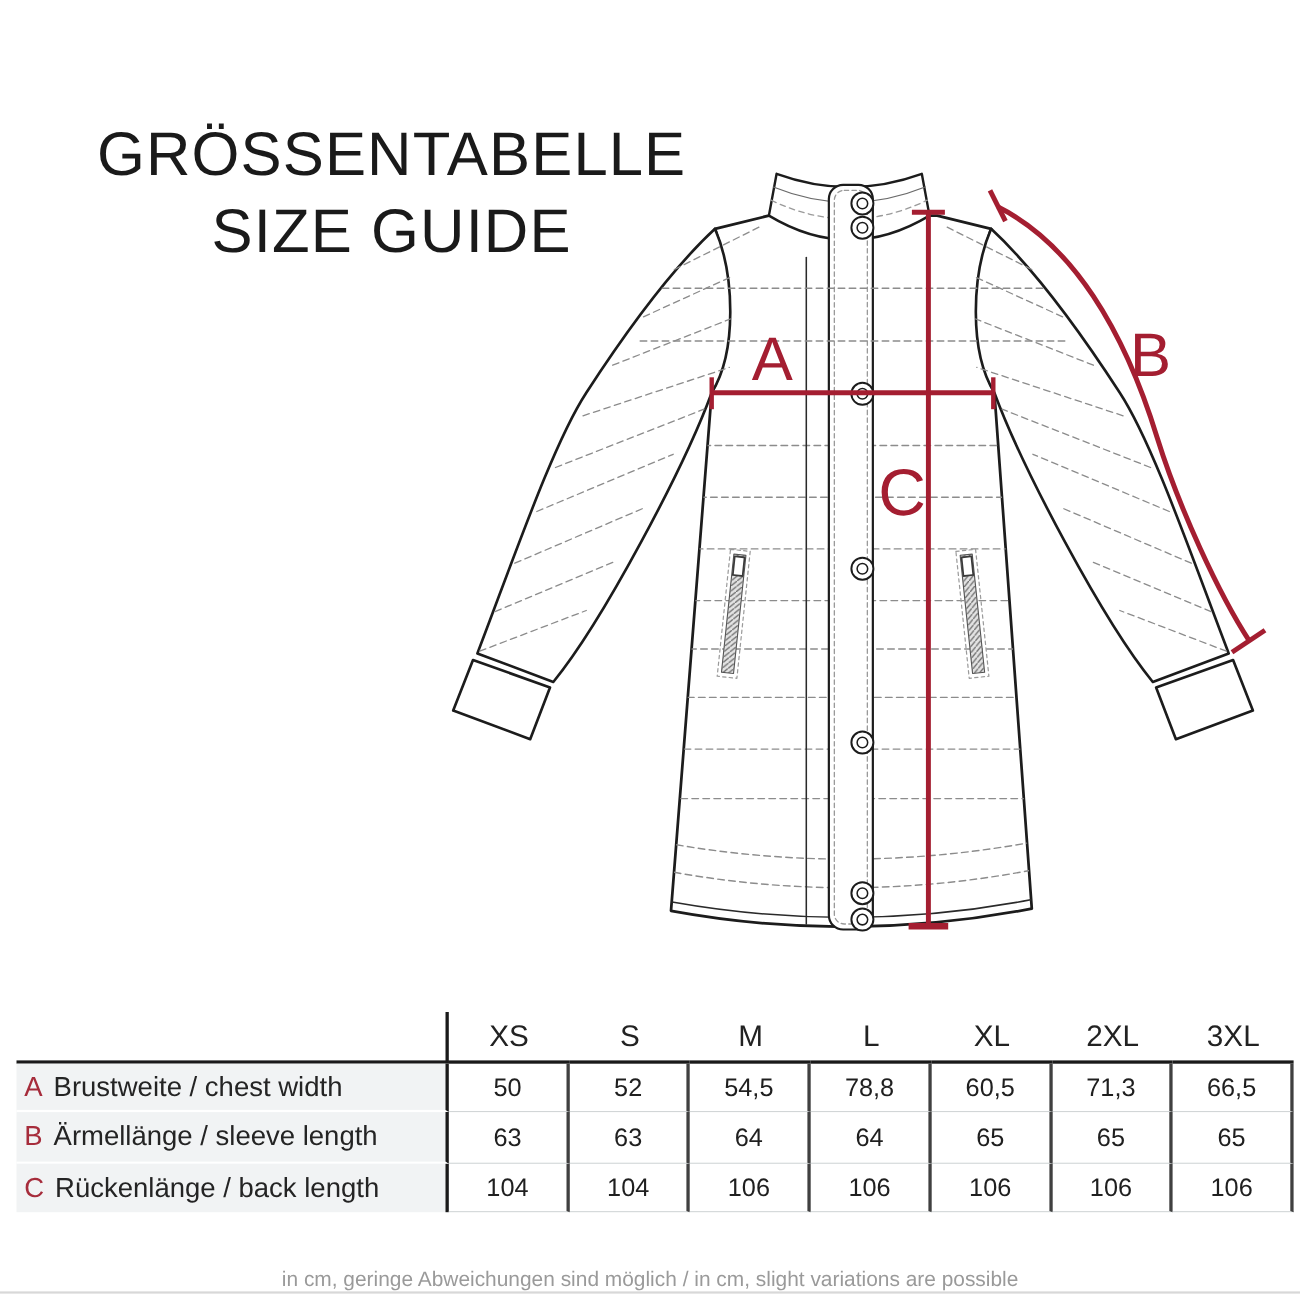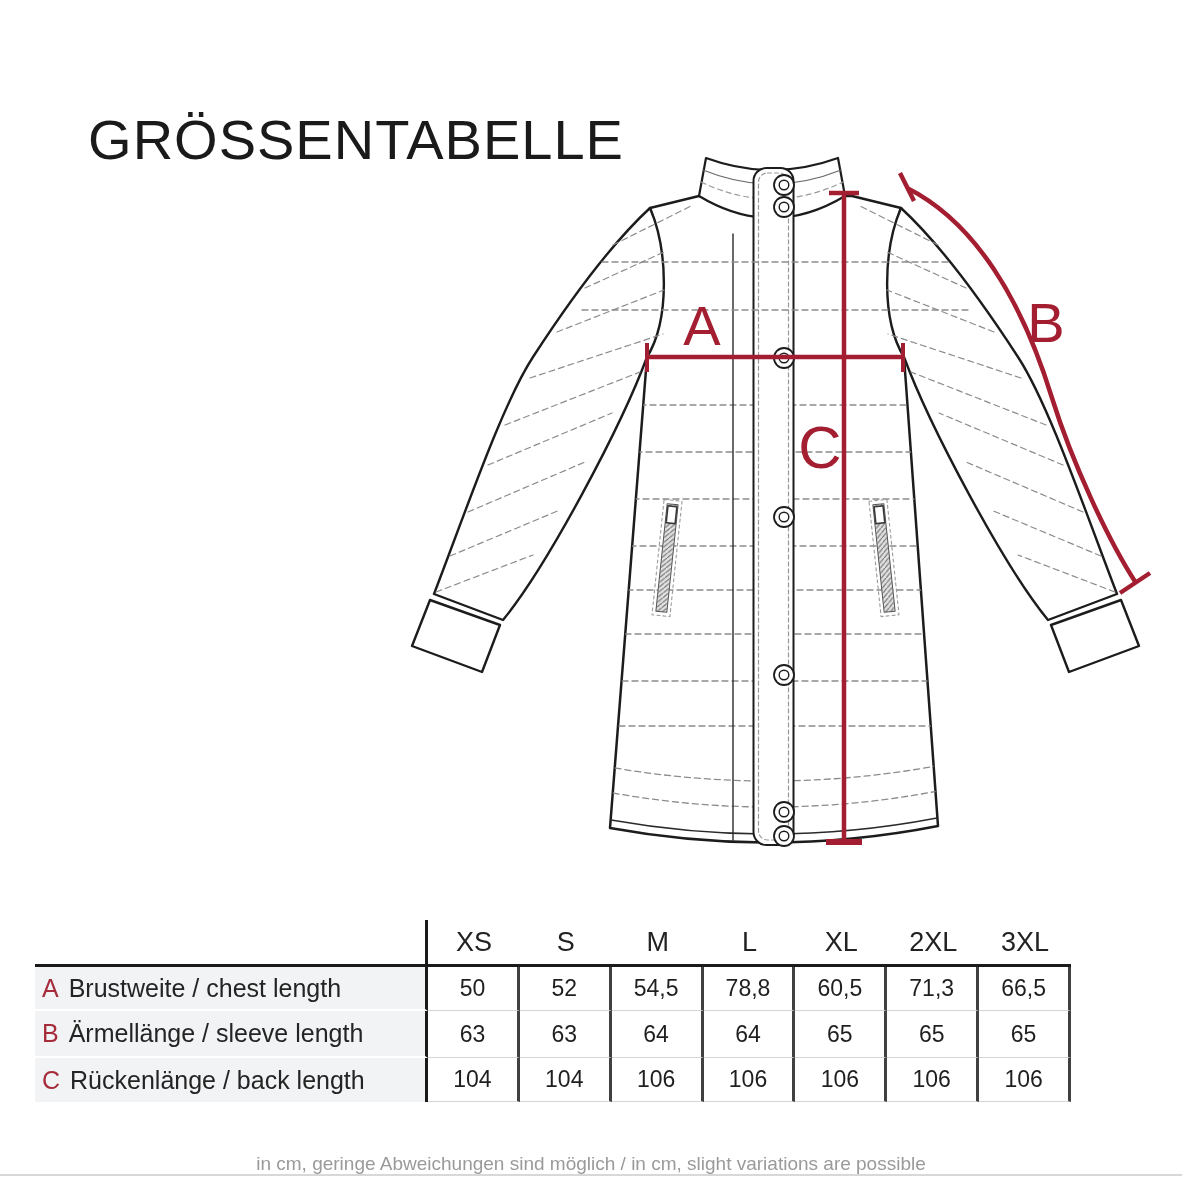--- a/index.html
+++ b/index.html
@@ -5,41 +5,42 @@
   html,body{margin:0;padding:0;background:#ffffff;}
   body{width:1182px;height:1182px;position:relative;overflow:hidden;
        font-family:"Liberation Sans","DejaVu Sans",sans-serif;color:#1b1b1b;}
   .abs{position:absolute;}
   
   .title{top:105px;left:50px;width:612px;text-align:center;
          font-size:56px;line-height:70px;font-weight:400;letter-spacing:1px;color:#1a1a1a;}
   
   .diagram{top:0;left:0;width:1182px;height:1182px;}
   
-  .size-table{top:920px;left:15px;width:1036px;
+  .size-table{top:920px;left:15px;width:1161px;
               display:grid;grid-template-columns:393px repeat(7,1fr);
-              grid-template-rows:47px 44px 47px 44px;margin-left:20px;}
+              grid-template-rows:47px 44px 47px 44px;}
   .cell{display:flex;align-items:center;justify-content:center;box-sizing:border-box;}
   .hdr{font-size:27px;color:#222;border-bottom:3px solid #1a1a1a;}
   .corner{border-right:3px solid #1a1a1a;border-bottom:3px solid #1a1a1a;background:#fff;}
   .lbl{justify-content:flex-start;padding-left:7px;background:#f1f3f4;
        border-right:3px solid #1a1a1a;font-size:25px;color:#242424;}
   .lbl.gap{border-bottom:2px solid #ffffff;}
   .lbl .abc{color:#a62c3b;margin-right:10px;}
   .val{font-size:23px;color:#1f1f1f;border-right:3px solid #404040;border-bottom:1px solid #d2d6d7;}
   
   .footer{top:1136px;left:0;width:1182px;text-align:center;
           font-size:19px;color:#9a9a9a;margin-top:17px;}
   .bottom-rule{top:1174px;left:0;width:1182px;height:2px;background:#d8d8d8;}
 </style>
 </head>
 <body>
 
 <div class="abs title">
   <div>GRÖSSENTABELLE</div>
+  <div>SIZE GUIDE</div>
 </div>
 
 <svg class="abs diagram" viewBox="0 0 1182 1182" xmlns="http://www.w3.org/2000/svg">
   <defs>
     <pattern id="zip" width="5" height="5" patternUnits="userSpaceOnUse">
       <rect width="5" height="5" fill="#e3e3e3"></rect>
       <path d="M0,5 L5,0" stroke="#6e6e6e" stroke-width="1.2"></path>
     </pattern>
     <clipPath id="bodyclip">
       <path d="M 650,208 C 666,252 668,318 647,357 L 610,828 Q 774,858 938,826 L 904,357 C 883,318 885,252 901,208 L 852,196 L 699,196 Z"></path>
@@ -181,21 +182,21 @@
   <div class="cell hdr">XS</div>
   <div class="cell hdr">S</div>
   <div class="cell hdr">M</div>
   <div class="cell hdr">L</div>
   <div class="cell hdr">XL</div>
   <div class="cell hdr">2XL</div>
   <div class="cell hdr">3XL</div>
 
   <div class="cell lbl gap">
     <span class="abc">A</span>
-    <span>Brustweite / chest length</span>
+    <span>Brustweite / chest width</span>
   </div>
   <div class="cell val">50</div>
   <div class="cell val">52</div>
   <div class="cell val">54,5</div>
   <div class="cell val">78,8</div>
   <div class="cell val">60,5</div>
   <div class="cell val">71,3</div>
   <div class="cell val">66,5</div>
 
   <div class="cell lbl gap">

